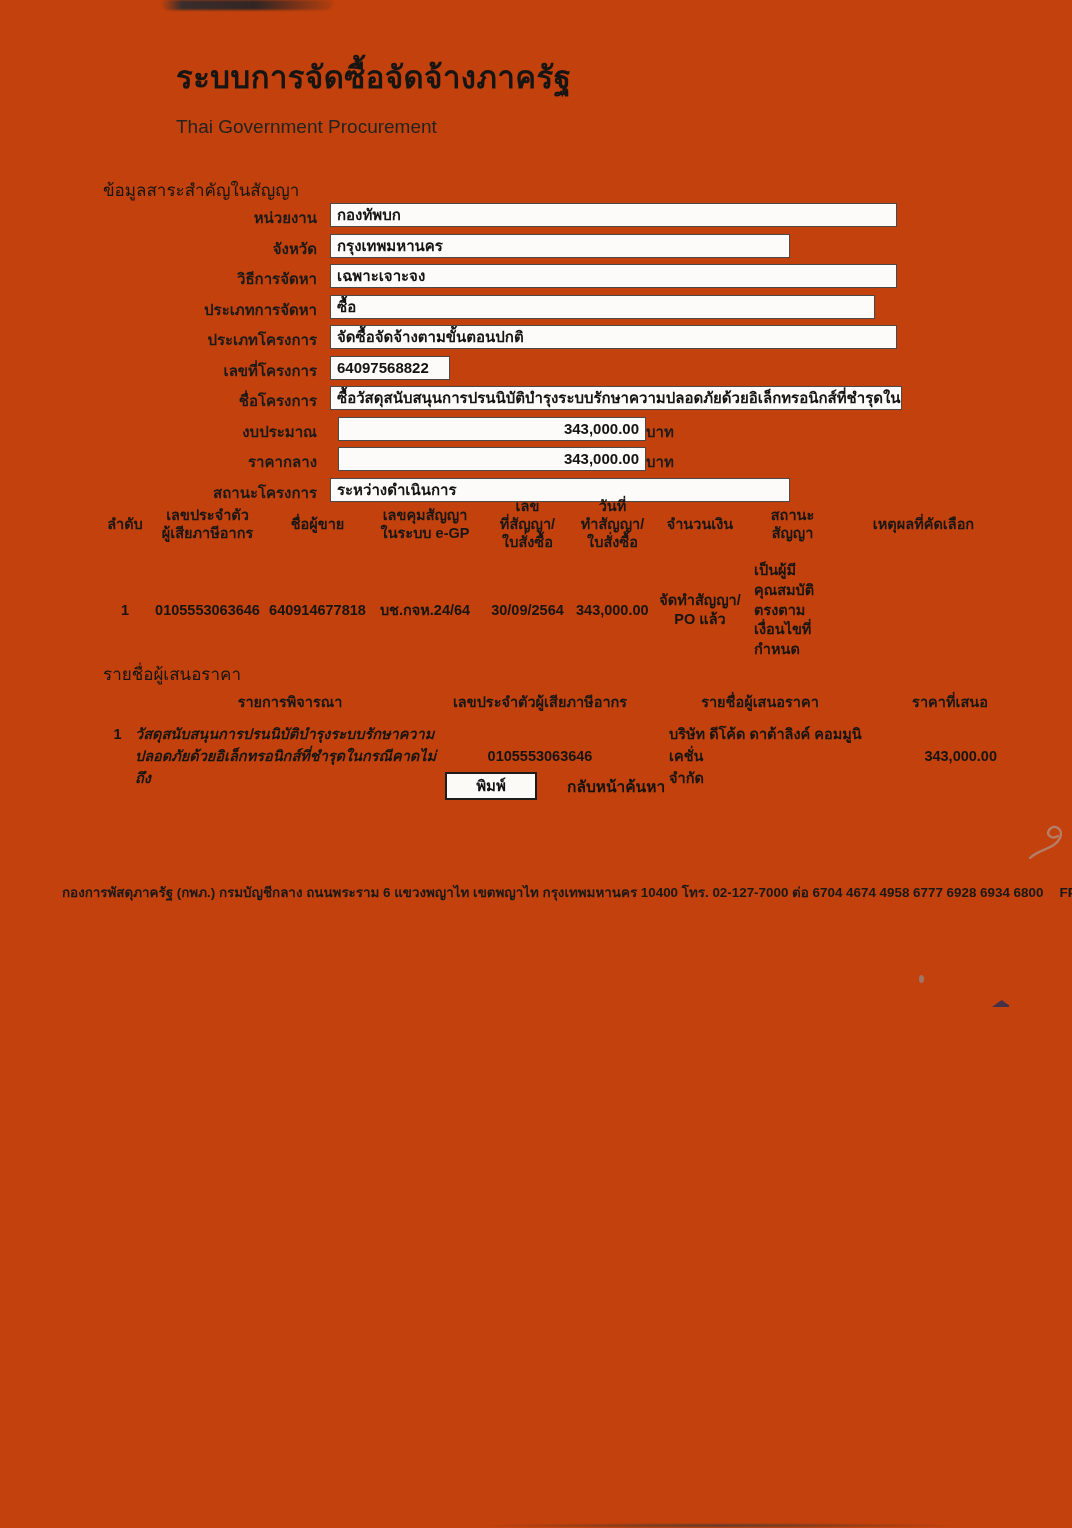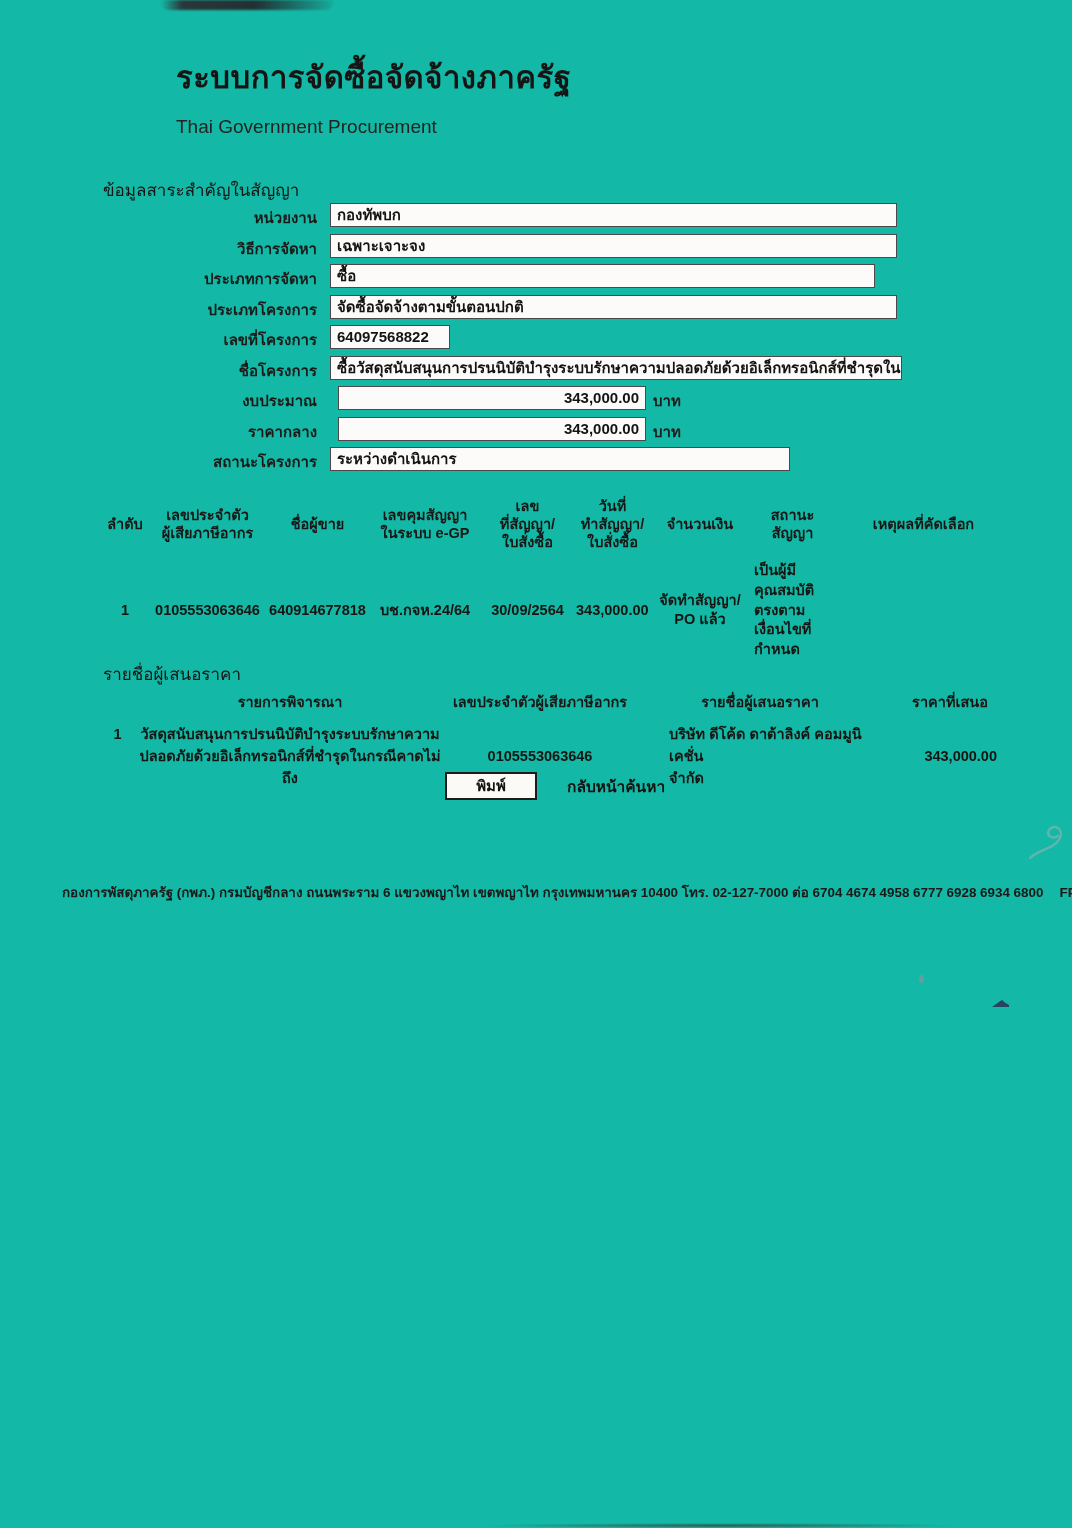--- a/index.html
+++ b/index.html
@@ -1,20 +1,20 @@
 <!DOCTYPE html>
 <html lang="th"><head>
 <meta charset="utf-8">
 <style>
   html,body { margin:0; padding:0; background:#e8e8e6; }
   .page {
     position:relative;
     width:1072px; height:1528px;
     margin:0 auto;
-    background:#14b8a6;
+    background:#c2410c;
     color:#1d1c1a;
     font-family:"Liberation Sans","DejaVu Sans",sans-serif;
     overflow:hidden;
   }
   .ml { white-space:pre-line; }
 
   
   .brand { position:absolute; left:176px; top:52px; }
   .brand-thai { font-size:31px; font-weight:700; letter-spacing:0.5px; color:#161514; }
   .brand-eng  { margin-top:14px; font-size:19px; font-weight:400; color:#242320; }
@@ -36,21 +36,21 @@
     border:1.5px solid #4a4947; background:#fcfbf9;
     font-size:15px; font-weight:600; color:#141311;
     padding:0 6px; overflow:hidden; white-space:nowrap;
   }
   .w-a { width:567px; }
   .w-b { width:460px; }
   .w-c { width:545px; }
   .w-d { width:120px; }
   .w-e { width:572px; }
   .w-amt { width:308px; margin-left:8px; text-align:right; }
-  .funit { font-size:15px; font-weight:600; margin-left:7px; padding-top:3px; }
+  .funit { font-size:15px; font-weight:600; padding-top:3px; }
 
   
   .ctable { position:absolute; left:100px; top:495px; width:912px; }
   .cgrid {
     display:grid;
     grid-template-columns:50px 115px 105px 110px 95px 75px 100px 85px 177px;
   }
   .chead { align-items:end; }
   .chead .cell {
     font-size:14.5px; font-weight:700; text-align:center; line-height:1.25;
@@ -66,21 +66,21 @@
 
   
   .btable { position:absolute; left:100px; top:688px; width:915px; }
   .bgrid { display:grid; grid-template-columns:35px 310px 190px 250px 130px; }
   .bhead .cell {
     font-size:14.5px; font-weight:700; text-align:center; padding:2px; color:#181715;
   }
   .bbody { margin-top:9px; }
   .bbody .cell { font-size:14.5px; font-weight:600; line-height:1.5; color:#161512; }
   .bbody .seq { text-align:center; align-self:start; }
-  .bbody .item { text-align:center; align-self:start; }
+  .bbody .item { text-align:left; align-self:start;font-style:italic; }
   .bbody .mid { text-align:center; align-self:center; }
   .bbody .bidder { text-align:left; align-self:center; padding-left:34px; }
   .bbody .price { text-align:right; align-self:center; padding-right:18px; }
 
   
   .actions { position:absolute; left:445px; top:772px; display:flex; align-items:center; }
   .print-btn {
     width:92px; height:28px; box-sizing:border-box;
     border:2.5px solid #1d1c1a; background:#fbfaf7;
     font-size:15px; font-weight:700; text-align:center; line-height:24px;
@@ -129,20 +129,24 @@
     <div class="brand-thai">ระบบการจัดซื้อจัดจ้างภาครัฐ</div>
     <div class="brand-eng">Thai Government Procurement</div>
   </div>
 
   <div class="section-title st1">ข้อมูลสาระสำคัญในสัญญา</div>
 
   <div class="form">
     <div class="frow">
       <div class="flabel">หน่วยงาน</div>
       <div class="fbox w-a">กองทัพบก</div>
+    </div>
+    <div class="frow">
+      <div class="flabel">จังหวัด</div>
+      <div class="fbox w-b">กรุงเทพมหานคร</div>
     </div>
     <div class="frow">
       <div class="flabel">วิธีการจัดหา</div>
       <div class="fbox w-a">เฉพาะเจาะจง</div>
     </div>
     <div class="frow">
       <div class="flabel">ประเภทการจัดหา</div>
       <div class="fbox w-c">ซื้อ</div>
     </div>
     <div class="frow">

